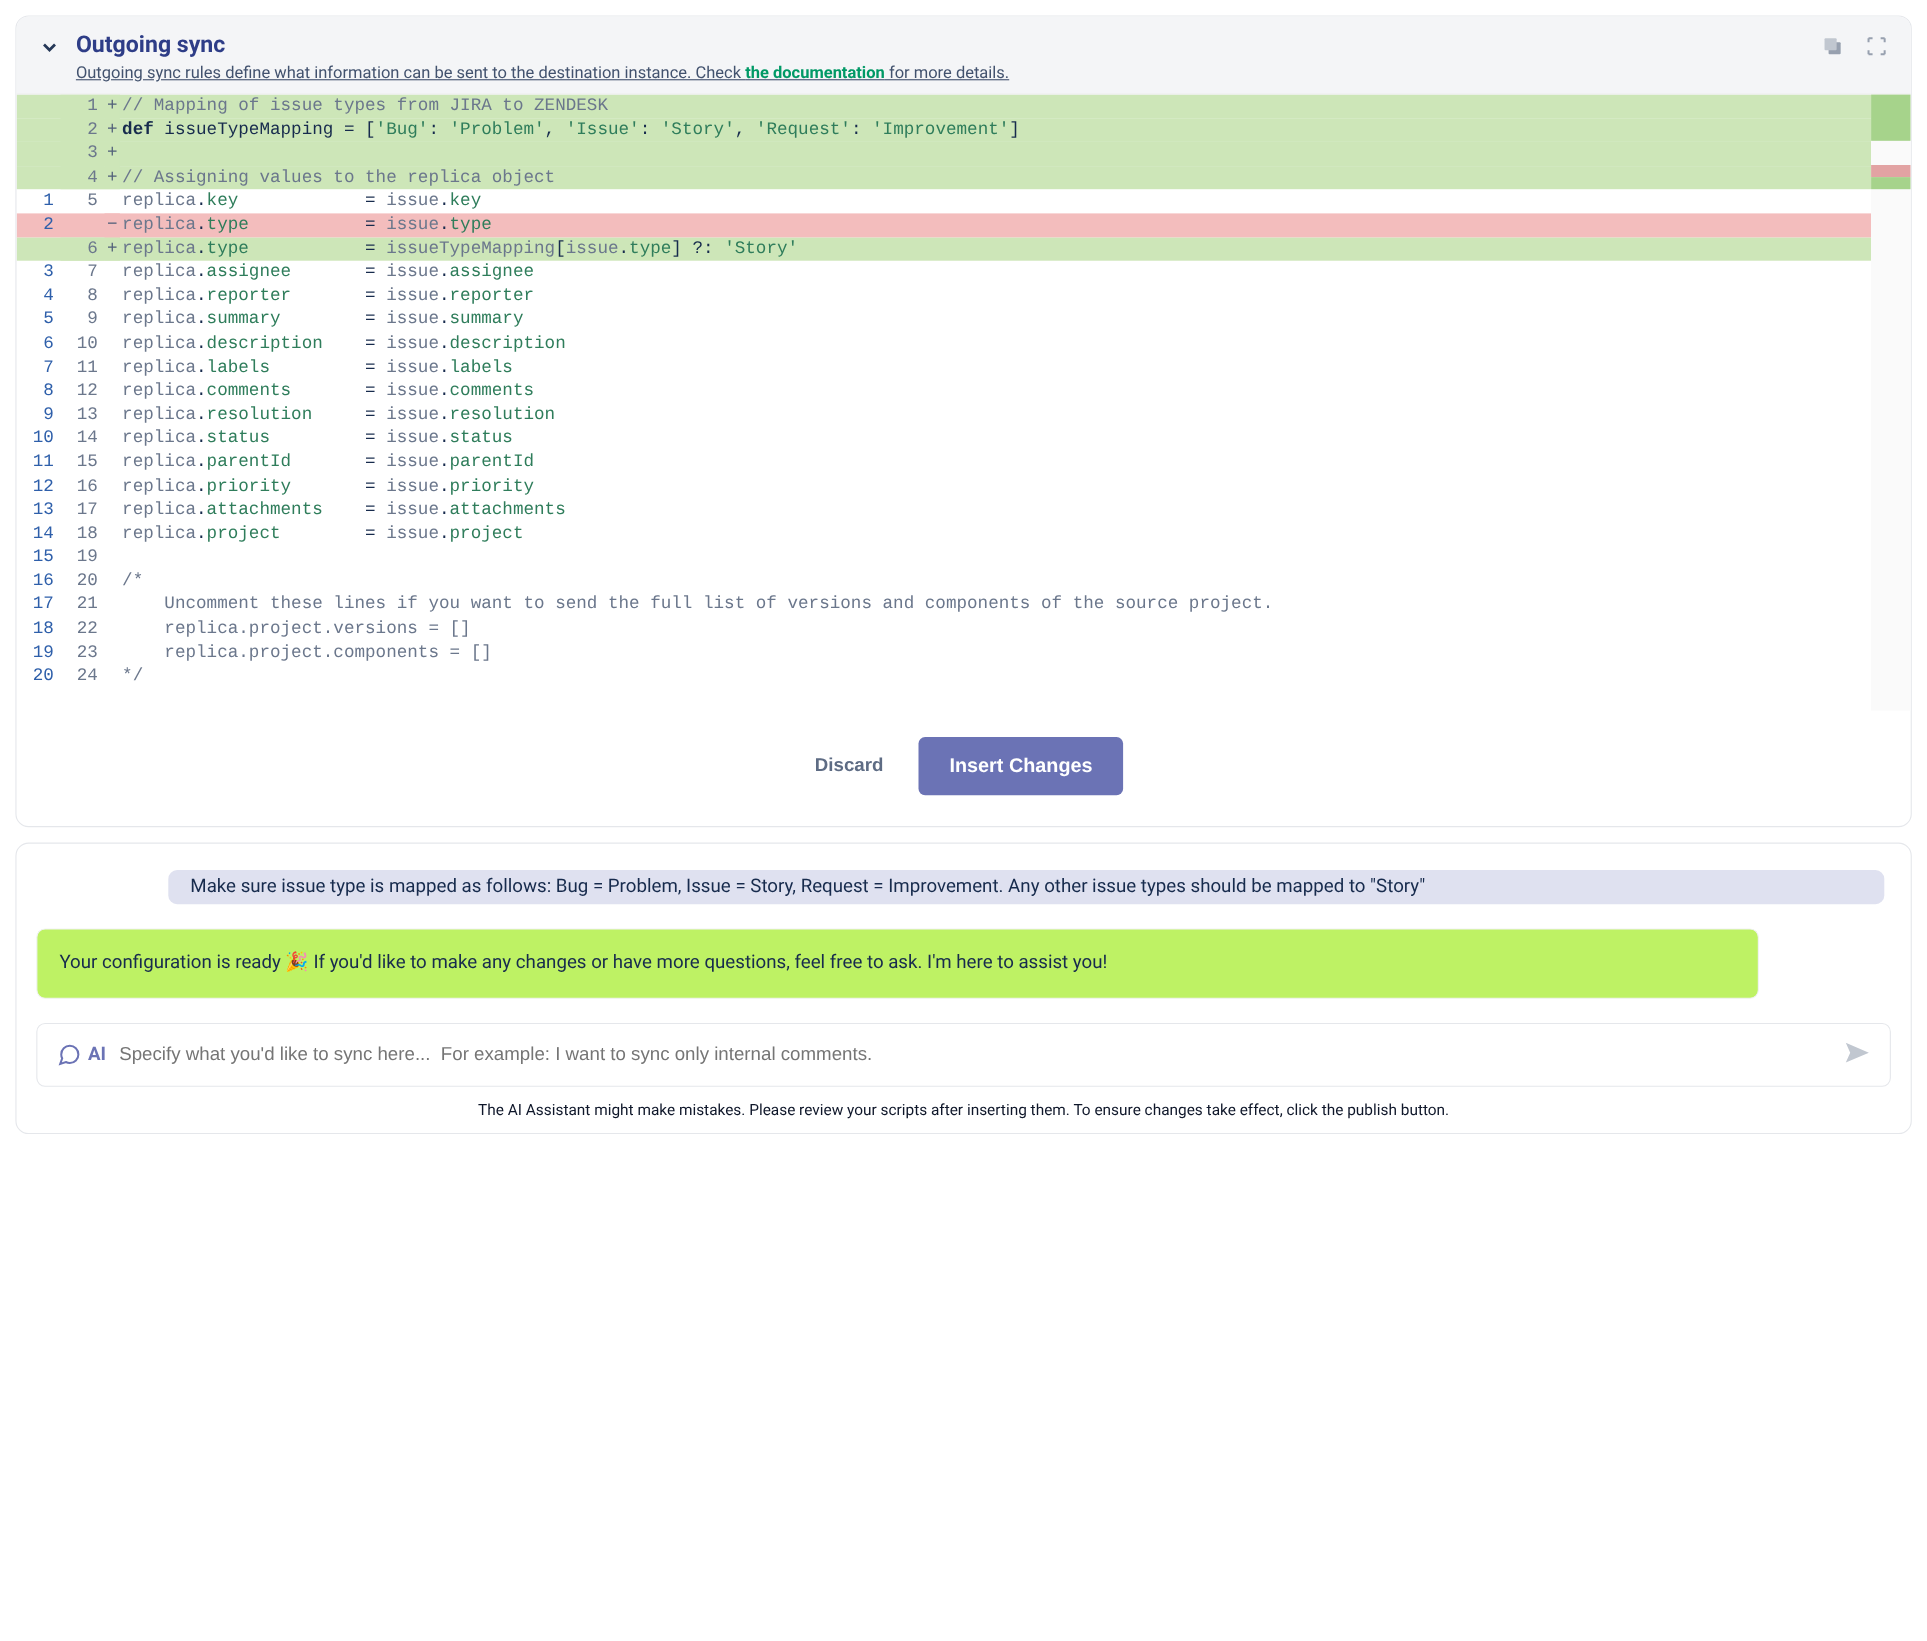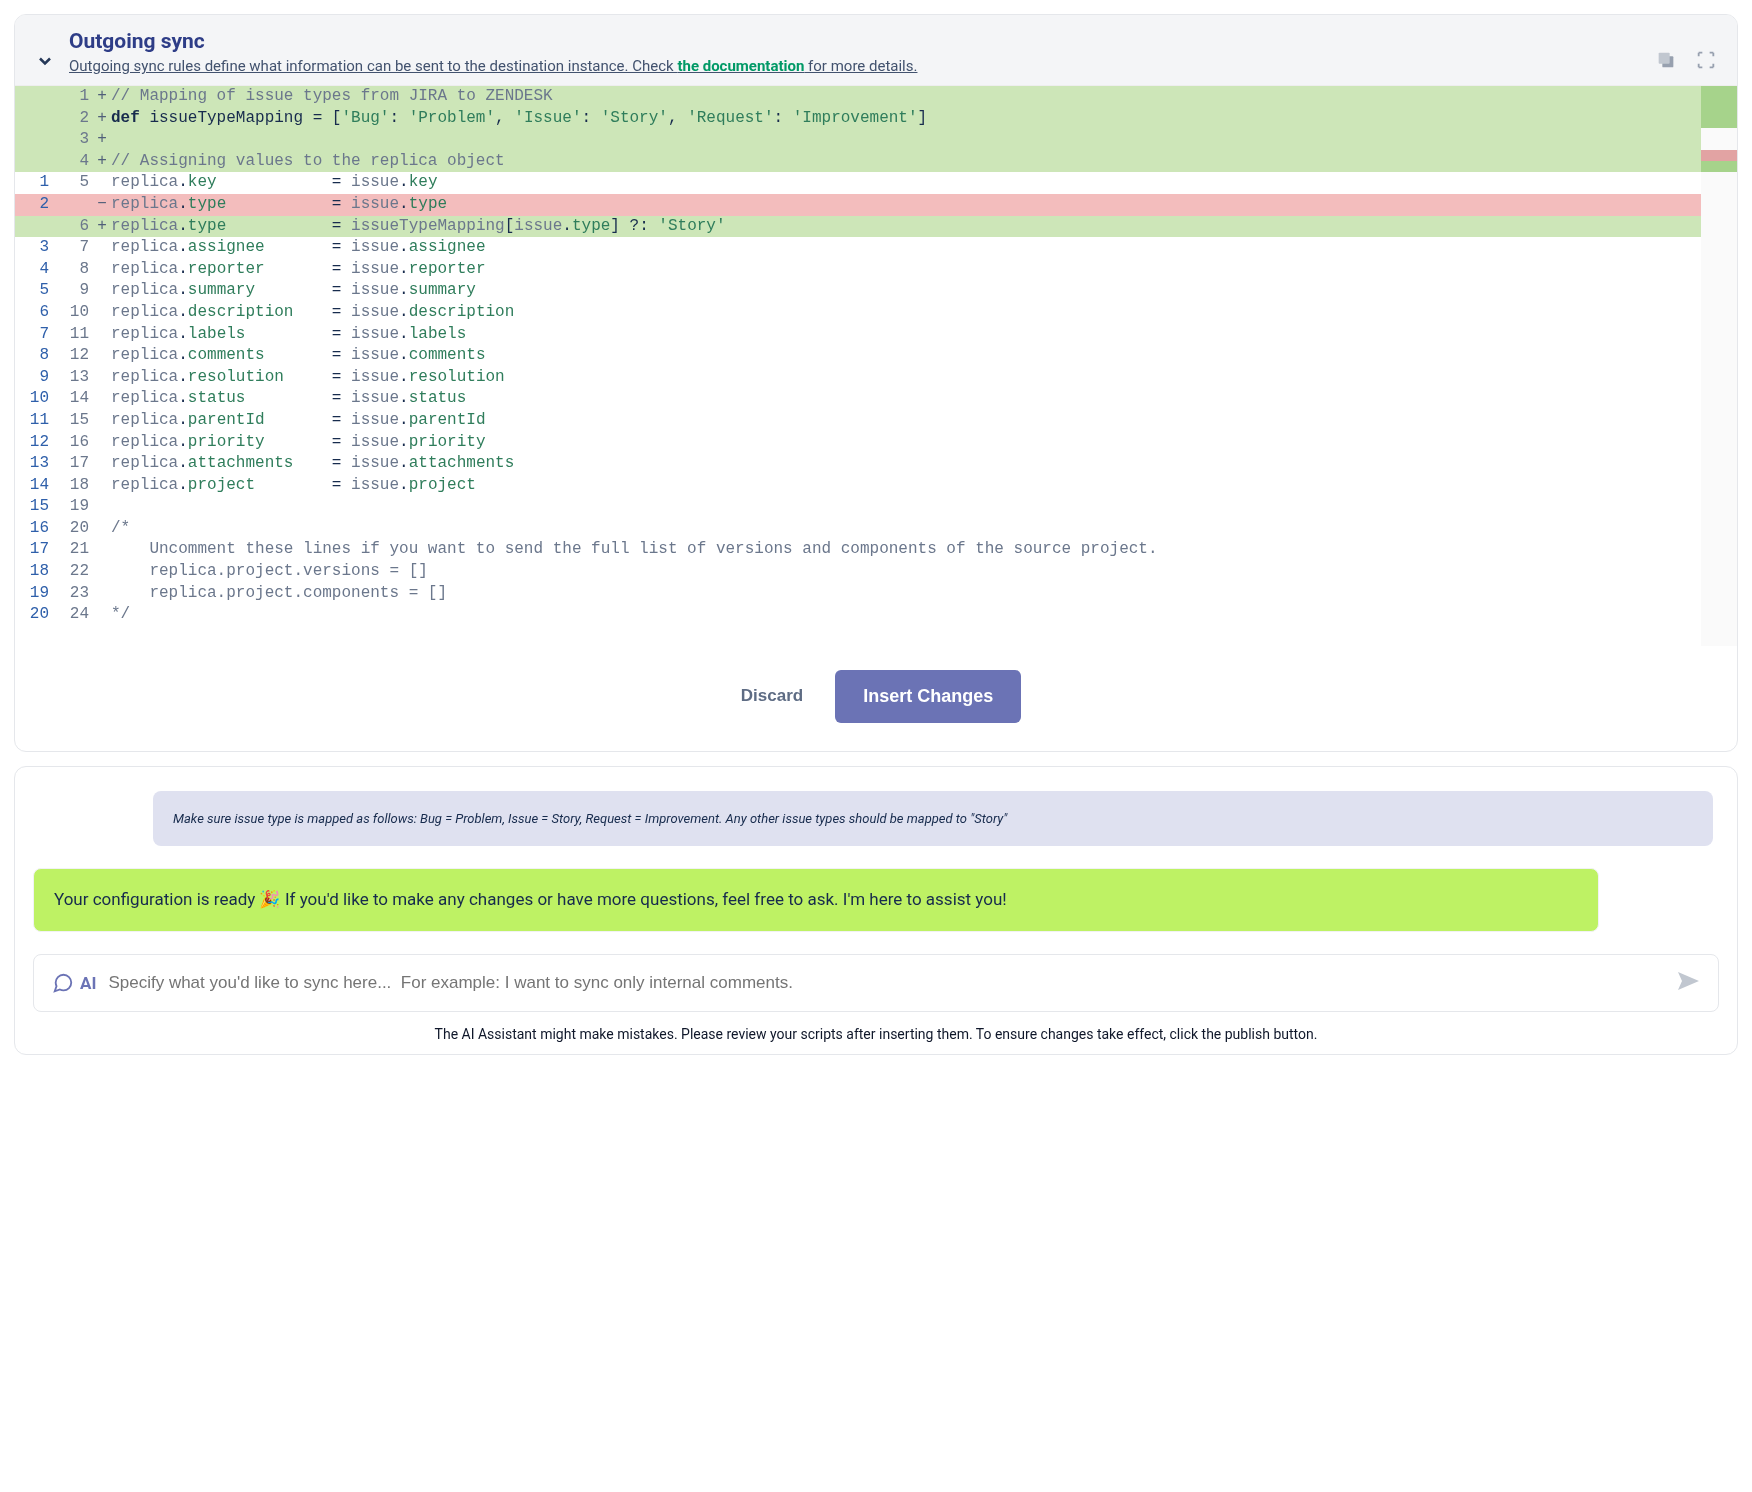--- a/index.html
+++ b/index.html
@@ -11,21 +11,21 @@
   font-size: 15px;
 }
 .panel {
   border: 1px solid #E5E7EB;
   border-radius: 12px;
   overflow: hidden;
   background: #fff;
 }
 .header {
   display: flex;
-  align-items: flex-end;
+  align-items: flex-start;
   padding: 14px 20px 10px 20px;
   background: #F4F5F7;
   border-bottom: 1px solid #eee;
 }
 .chevron {
   margin-top: 4px;
   margin-right: 14px;
   color: #253858;
   cursor: pointer;
 }
@@ -140,28 +140,27 @@
 .chat-area {
   border: 1px solid #E5E7EB;
   border-radius: 12px;
   padding: 24px 18px 12px 18px;
   margin-top: 14px;
   background: #fff;
 }
 .bubble-user {
   background: #DFE1F0;
   border-radius: 8px;
-  padding: 18px 20px;
-  font-size: 13px;
+  padding: 3px 20px;
+  font-size: 17px;
   line-height: 1.5;
   color: #172B4D;
   margin-left: 120px;
   margin-right: 6px;
   margin-bottom: 22px;
-  font-style: italic;
 }
 .bubble-ai {
   background: #bef264;
   border: 1px solid #F1F2F4;
   border-radius: 8px;
   padding: 18px 20px;
   font-size: 17px;
   line-height: 1.5;
   color: #172B4D;
   margin-bottom: 22px;

